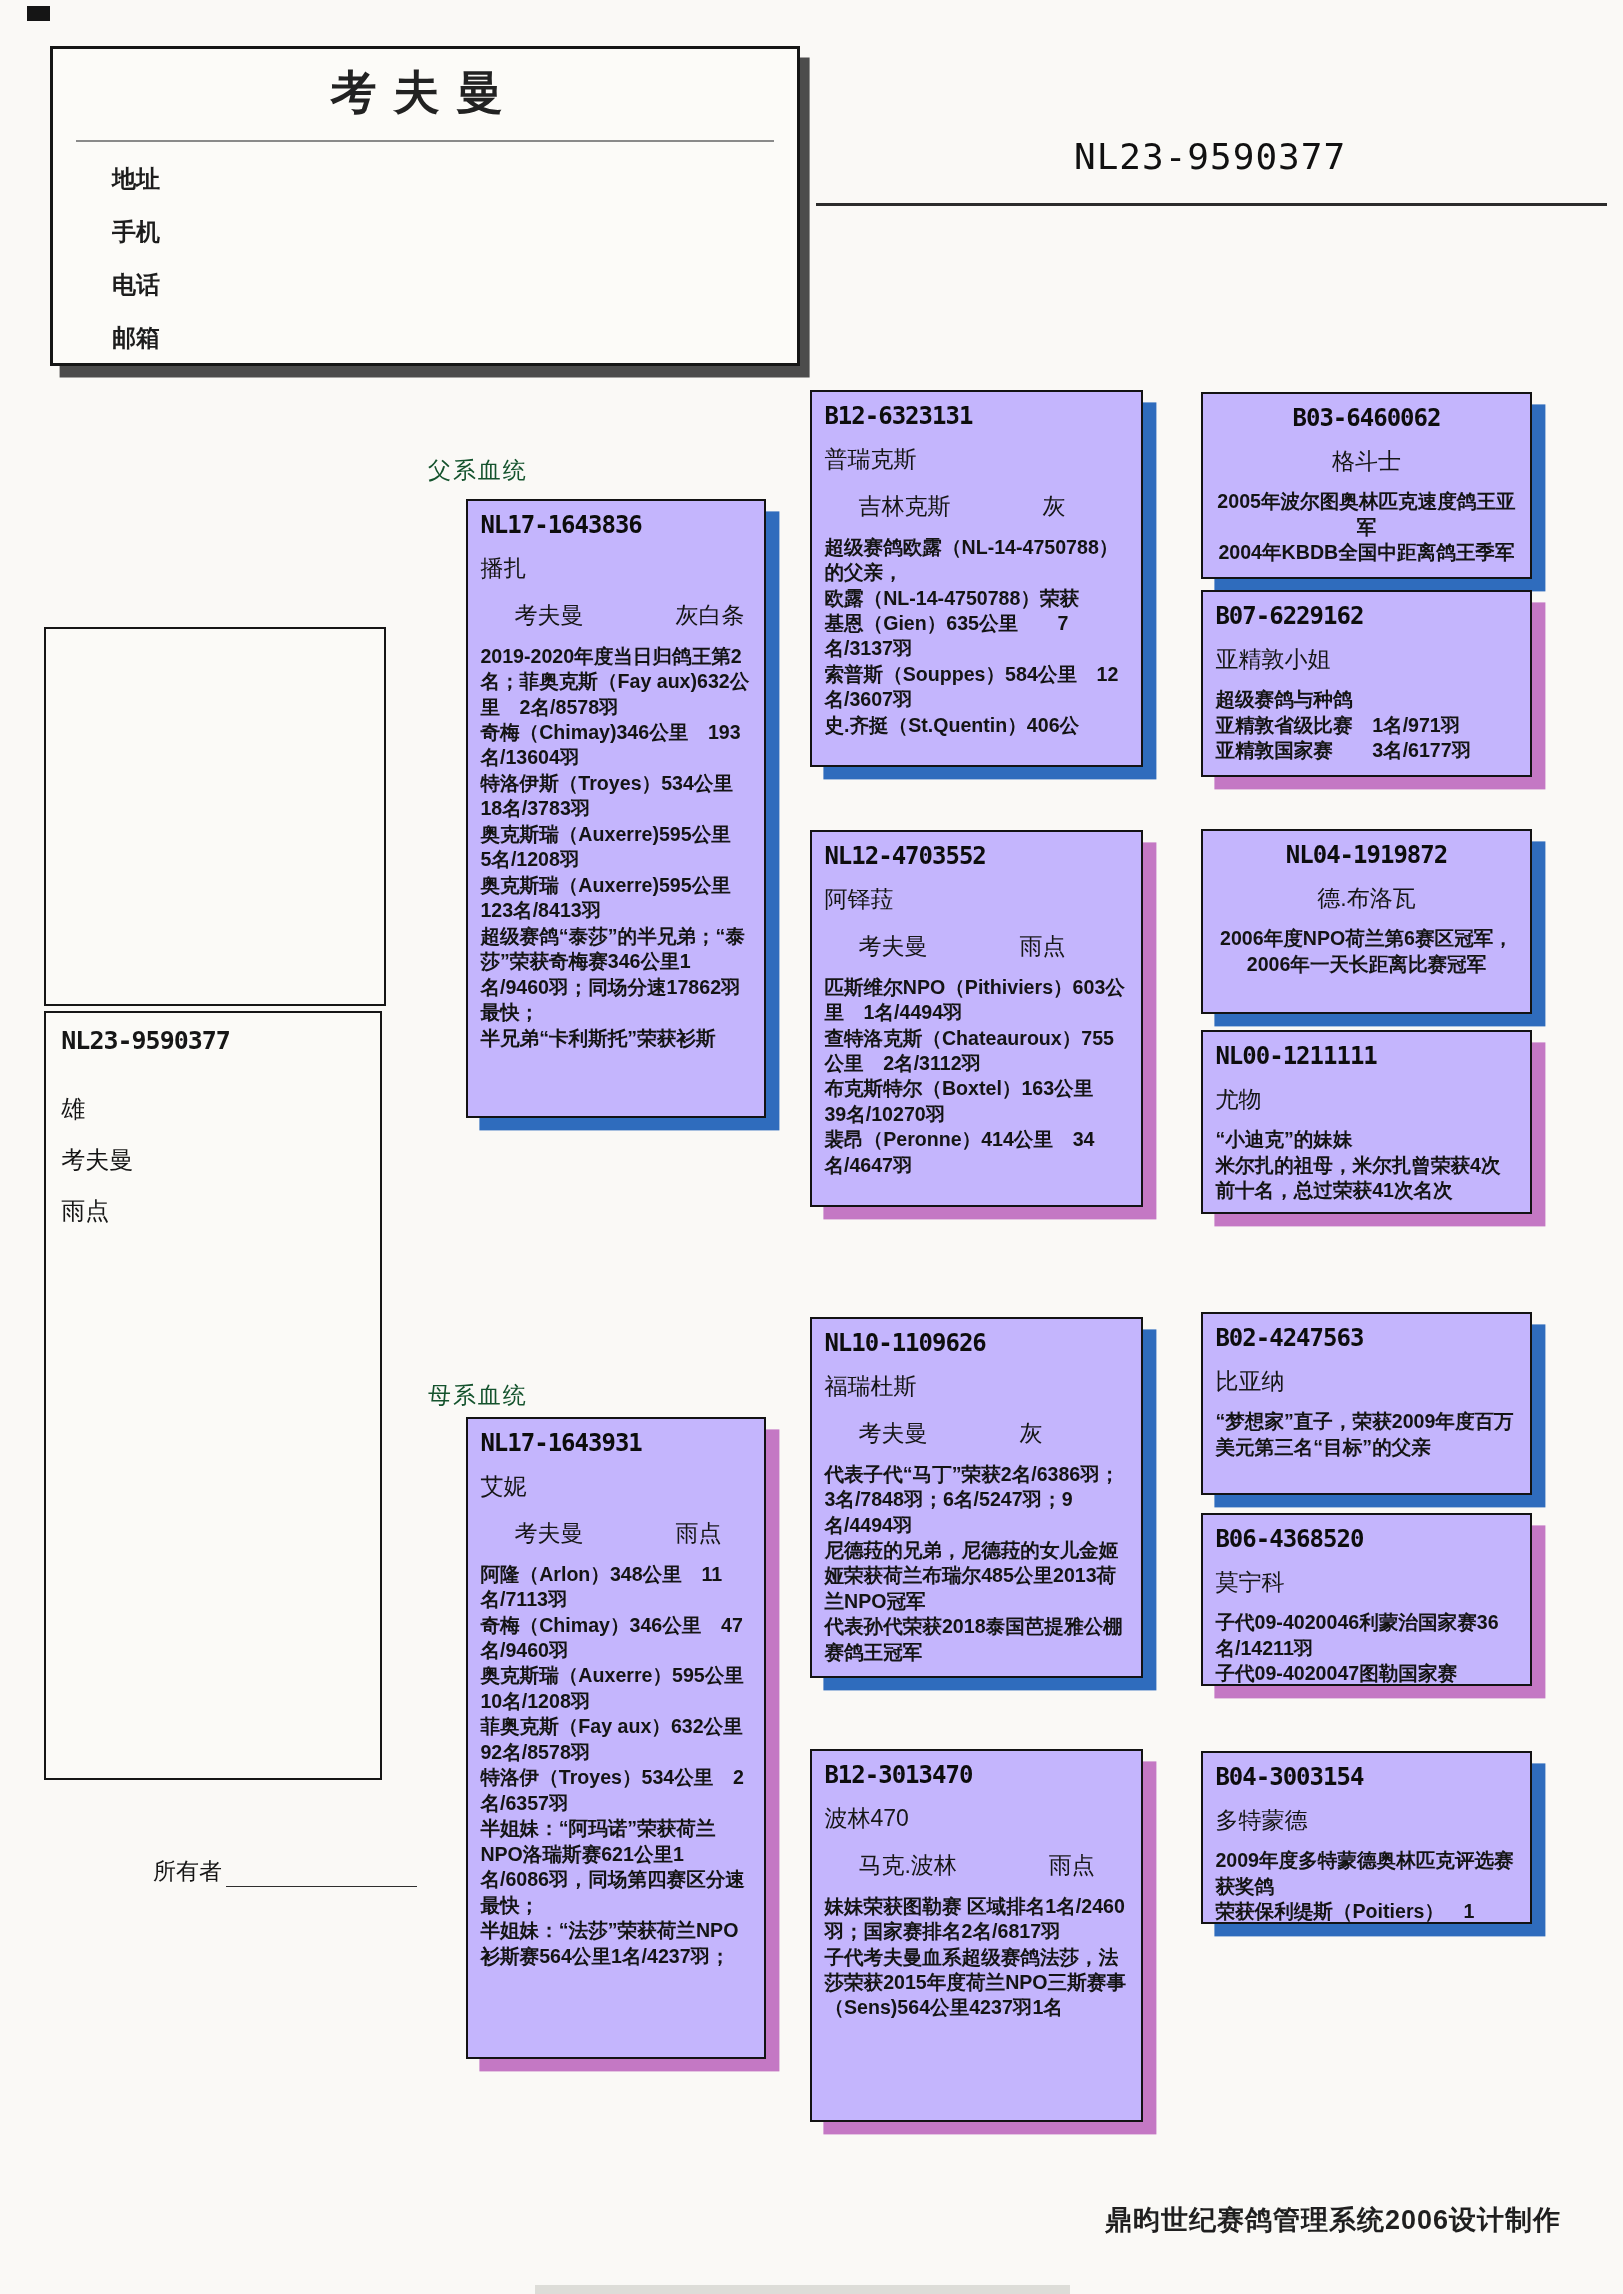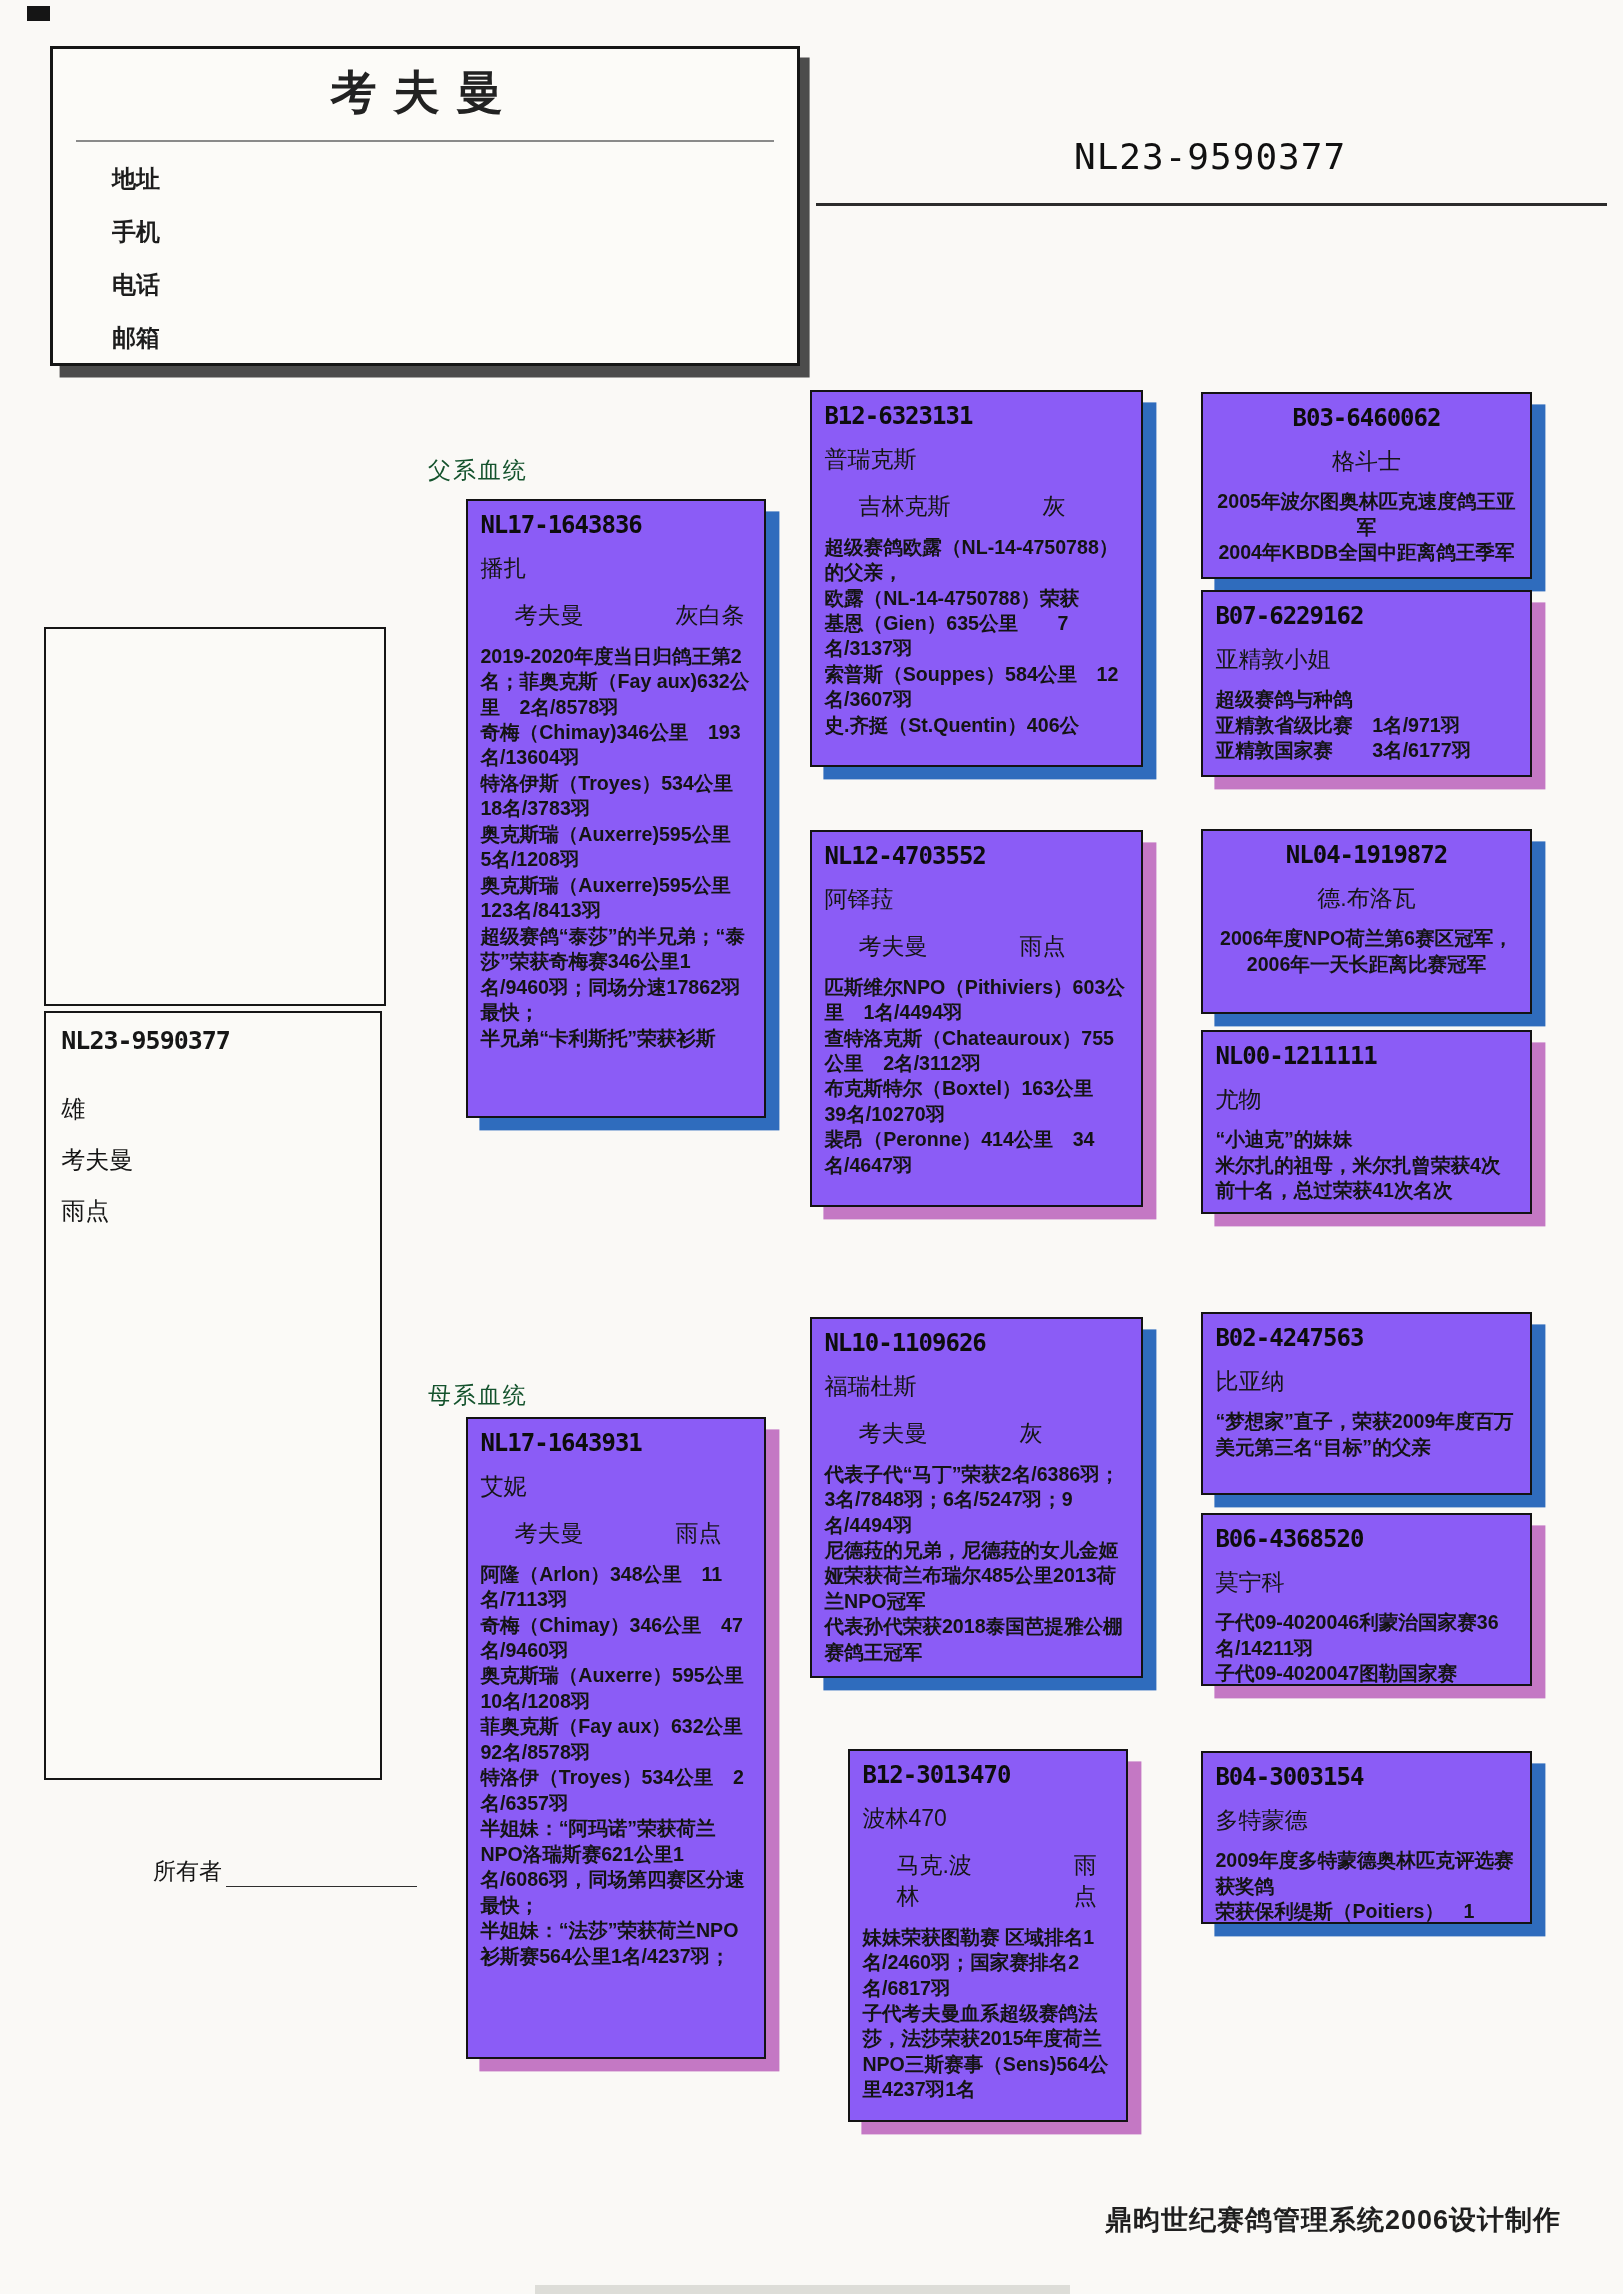--- a/index.html
+++ b/index.html
@@ -32,40 +32,40 @@
   #subject-box{left:44px;top:1011px;width:338px;height:769px;padding:13.4px 15.3px;box-sizing:border-box;}
   #subject-box .ring{font-family:"DejaVu Sans Mono",monospace;font-weight:bold;font-size:25px;letter-spacing:-1px;}
   #subject-box .line{font-size:24px;margin-top:19px;}
   #subject-box .line.first{margin-top:38px;}
   
   .sec-label{font-size:23px;color:#14532d;letter-spacing:1.9px;}
   #label-paternal{left:428px;top:455px;}
   #label-maternal{left:428px;top:1380px;}
   
   .pbox{
-    position:absolute;background:#8b5cf6;border:2.9px solid #131313;
+    position:absolute;background:#c4b5fd;border:2.9px solid #131313;
     padding:9.6px 12.4px;box-sizing:border-box;overflow:hidden;
   }
   .acc-blue{box-shadow:13.4px 12.4px 0 0 var(--blue);}
   .acc-pink{box-shadow:13.4px 12.4px 0 0 var(--pink);}
   .pbox .ring{
     font-family:"DejaVu Sans Mono",monospace;font-weight:bold;font-size:24px;
     letter-spacing:-1px;color:#0d0d0d;
   }
   .pbox .name{font-size:23px;margin-top:14.3px;}
   .pbox .strain-row{display:flex;gap:92px;padding-left:34px;font-size:23px;margin-top:16.3px;}
   .pbox .desc{font-size:19.6px;line-height:1.3;margin-top:12.4px;white-space:pre-line;color:#141414;font-weight:bold;}
   
   #box-sire{left:466px;top:499px;width:300px;height:619px;}
   #box-dam{left:466px;top:1417px;width:300px;height:642px;}
   
   #box-gp0{left:810px;top:390px;width:333px;height:377px;}
   #box-gp1{left:810px;top:830px;width:333px;height:377px;}
   #box-gp2{left:810px;top:1317px;width:333px;height:361px;}
-  #box-gp3{left:810px;top:1749px;width:280px;height:373px;margin-left:38px;}
+  #box-gp3{left:810px;top:1749px;width:333px;height:373px;}
   
   #box-ggp0{left:1201px;top:392px;width:331px;height:187px;text-align:center;}
   #box-ggp1{left:1201px;top:590px;width:331px;height:187px;}
   #box-ggp2{left:1201px;top:829px;width:331px;height:185px;text-align:center;}
   #box-ggp3{left:1201px;top:1030px;width:331px;height:184px;}
   #box-ggp4{left:1201px;top:1312px;width:331px;height:183px;}
   #box-ggp5{left:1201px;top:1513px;width:331px;height:173px;}
   #box-ggp6{left:1201px;top:1751px;width:331px;height:173px;}
   #box-ggp7{left:1201px;top:1948px;width:331px;height:173px;}
   

